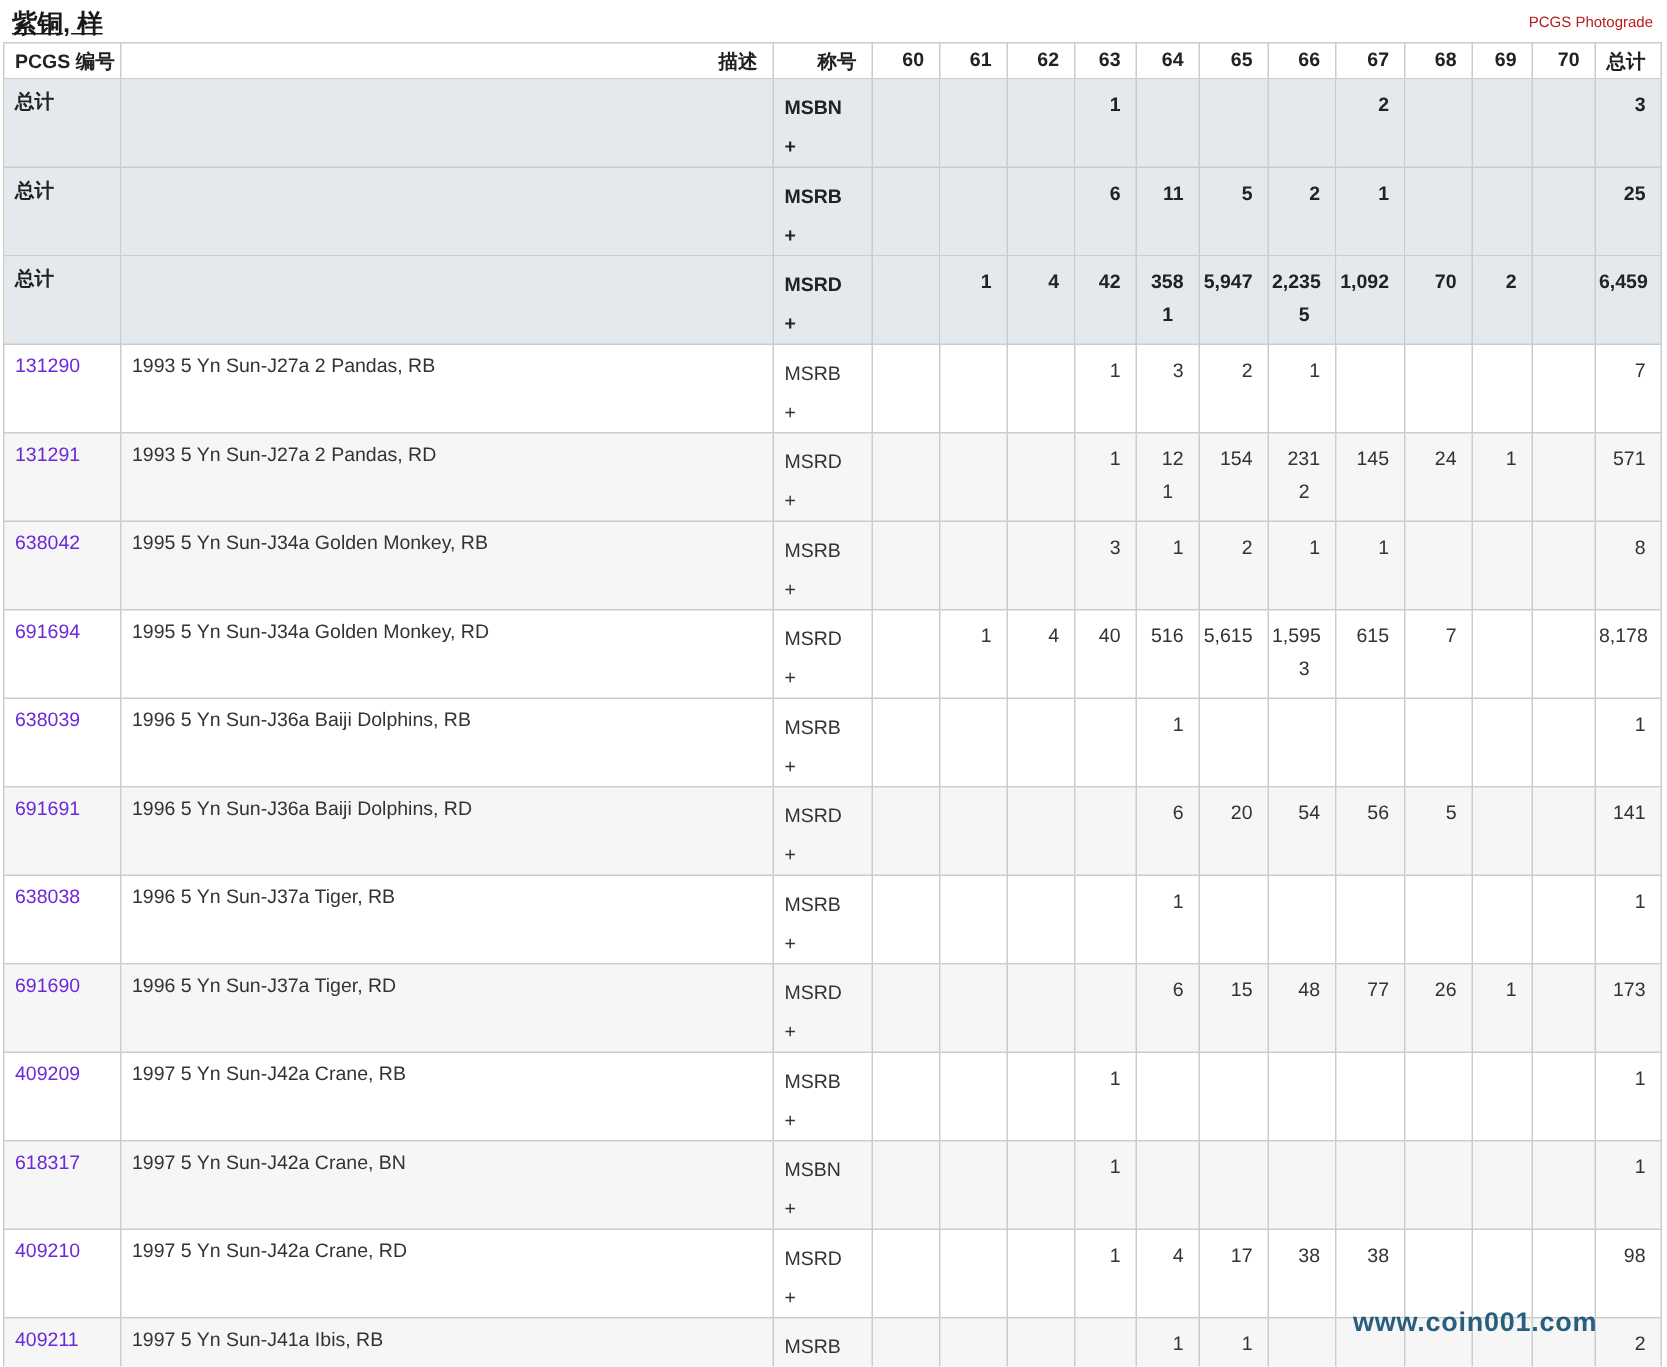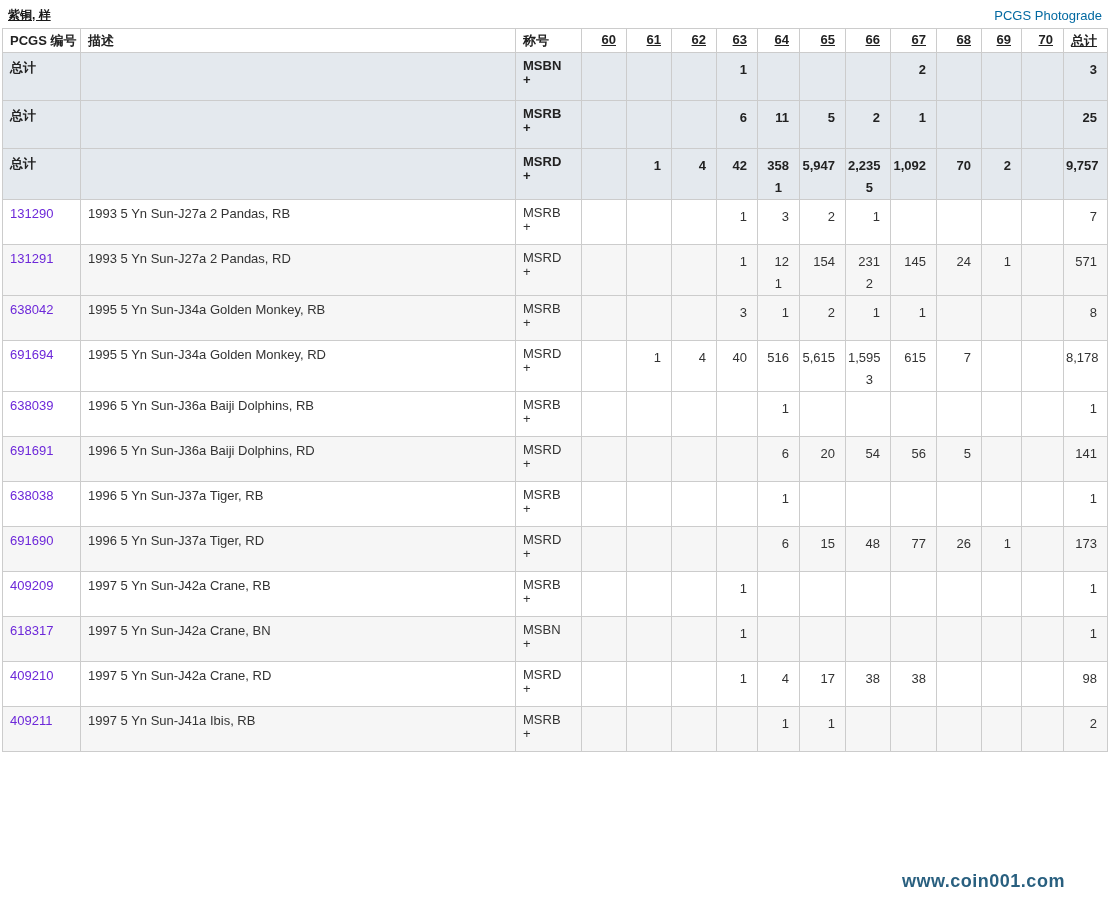--- a/index.html
+++ b/index.html
@@ -6,44 +6,44 @@
   html, body { margin: 0; padding: 0; }
   body {
     width: 1111px; height: 911px; overflow: hidden;
     background: #ffffff; position: relative;
     font-family: "Liberation Sans", "DejaVu Sans", sans-serif;
   }
   .topbar {
     height: 28px; display: flex; justify-content: space-between;
     align-items: center; padding: 2px 9px 0 8px;
   }
-  .page-title { font-size: 12px; font-weight: bold; color: #1a1a1a; text-decoration: underline; }
-  .pg-link { font-size: 13px; color: #0369a1; text-decoration: none; cursor: pointer; }
+  .page-title { font-size: 17px; font-weight: bold; color: #1a1a1a; text-decoration: underline; }
+  .pg-link { font-size: 10px; color: #b91c1c; text-decoration: none; cursor: pointer; }
   table.pop {
     border-collapse: collapse; table-layout: fixed;
     width: 1105px; margin-left: 2px;
   }
   table.pop th, table.pop td {
     border: 1px solid #cccccc; vertical-align: top;
     font-size: 13px; overflow: hidden;
   }
   thead tr { height: 23px; }
   thead th {
-    font-weight: bold; color: #222222; text-align: left;
+    font-weight: bold; color: #222222; text-align: right;
     padding: 3px 10px 2px 7px; white-space: nowrap;
   }
-  thead th.num { text-align: right; padding: 3px 10px 2px 2px; text-decoration: underline; }
+  thead th.num { text-align: right; padding: 3px 10px 2px 2px; }
   tbody tr { height: 45px; }
   tbody tr.total-row { height: 48px; background: #e4e9ee; }
   tbody tr.total-row td { font-weight: bold; color: #222222; }
   tbody tr.alt { background: #f6f6f6; }
   td.cell-left { text-align: left; padding: 6px 8px 0 7px; color: #333333; }
   td.num { text-align: right; padding: 6px 10px 0 2px; color: #333333; line-height: 22px; }
   .id-link { color: #6d28d9; text-decoration: none; cursor: pointer; }
-  .desig { white-space: pre-line; line-height: 14px; }
+  .desig { white-space: pre-line; line-height: 26px; }
   .sub { padding-right: 7px; }
   .watermark {
     position: absolute; left: 902px; top: 871px;
     font-size: 18px; font-weight: bold; color: #0c4a6e;
     opacity: 0.88; letter-spacing: 0.5px; white-space: nowrap;
     pointer-events: none; z-index: 5;
   }
 </style>
 </head>
 <body>
@@ -171,21 +171,21 @@
         <td class="num">
           <div>1,092</div>
         </td>
         <td class="num">
           <div>70</div>
         </td>
         <td class="num">
           <div>2</div>
         </td>
         <td class="num"></td>
-        <td class="num">9,757</td>
+        <td class="num">6,459</td>
       </tr>
       <tr>
         <td class="cell-left"><a class="id-link">131290</a></td>
         <td class="cell-left">1993 5 Yn Sun-J27a 2 Pandas, RB</td>
         <td class="cell-left desig">MSRB
 +</td>
         <td class="num"></td>
         <td class="num"></td>
         <td class="num"></td>
         <td class="num">

